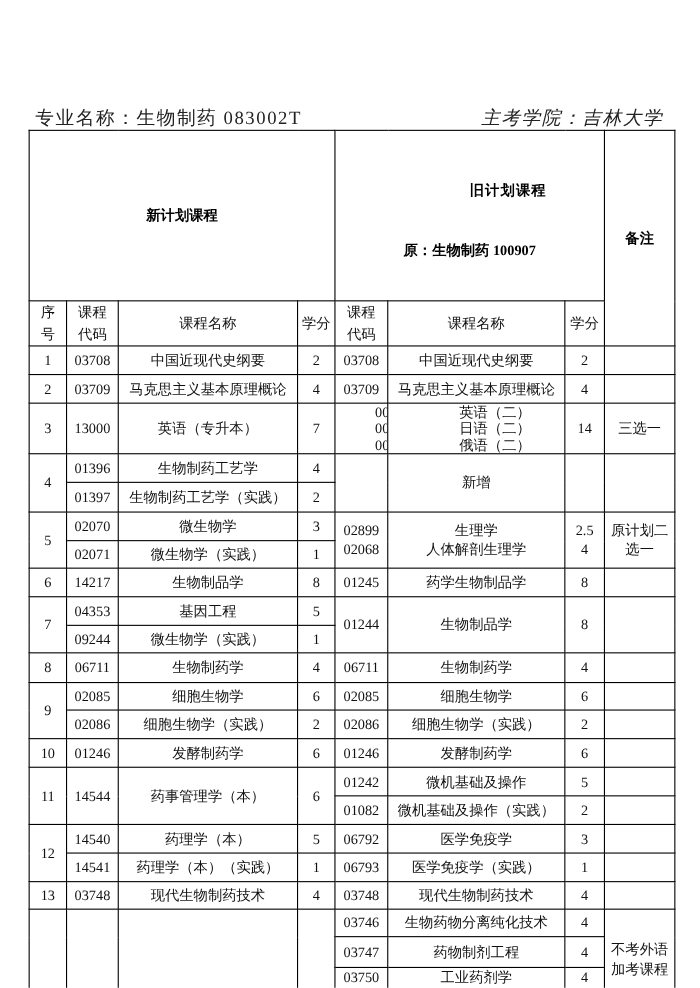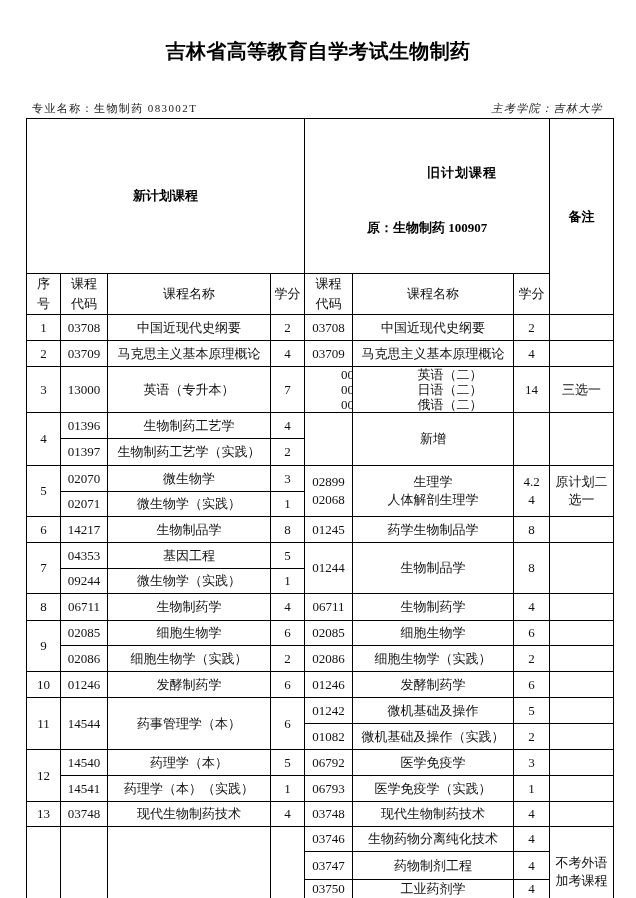--- a/index.html
+++ b/index.html
@@ -7,21 +7,21 @@
     width: 636px; height: 898px; position: relative; overflow: hidden;
     font-family: "Liberation Serif", "DejaVu Serif", serif; color: #111;
   }
   .title {
     position: absolute; left: 0; top: 37px; width: 636px;
     text-align: center; font-weight: bold; font-size: 20px; line-height: 29px;
     letter-spacing: 0.3px; color: #000;
   }
   .title div { white-space: nowrap; }
   .meta {
-    position: absolute; top: 100px; font-size: 11px; line-height: 16px;
+    position: absolute; top: 100px; font-size: 17px; line-height: 16px;
     letter-spacing: 1.4px; color: #222; white-space: nowrap;
   }
   .meta.left { left: 32px; }
   .meta.right { right: 33px; font-style: italic; }
   table.grid {
     position: absolute; left: 26px; top: 118px;
     width: 587px; border-collapse: collapse; table-layout: fixed;
     font-size: 13px; color: #111;
   }
   table.grid td {
@@ -32,21 +32,20 @@
   table.grid td.h2 { line-height: 20px; }
   table.grid td.l15 { line-height: 15px; padding-left: 36px; }
   .oldhead .l1 { display: block; padding-left: 70px; letter-spacing: 1px; line-height: 19px; }
   .oldhead .l2 { display: block; line-height: 19px; }
   .oldhead { padding-top: 8px !important; margin-top: 24px; }
 </style>
 </head>
 <body>
 
 <div class="title">
-  <div>吉林省高等教育自学考试生物制药</div>
 </div>
 <div class="meta left">专业名称：生物制药 083002T</div>
 <div class="meta right">主考学院：吉林大学</div>
 
 <table class="grid">
   <colgroup>
     <col style="width:34px">
       <col style="width:47px">
       <col style="width:163px">
       <col style="width:34px">
@@ -134,21 +133,21 @@
 
     <tr style="height:26px">
       <td rowspan="2">5</td>
       <td>02070</td>
       <td>微生物学</td>
       <td>3</td>
       <td rowspan="2">02899
 02068</td>
       <td rowspan="2">生理学
 人体解剖生理学</td>
-      <td rowspan="2">4.2
+      <td rowspan="2">2.5
 4</td>
       <td rowspan="2">原计划二
 选一</td>
     </tr>
     <tr style="height:25px">
       <td>02071</td>
       <td>微生物学（实践）</td>
       <td>1</td>
     </tr>
 

